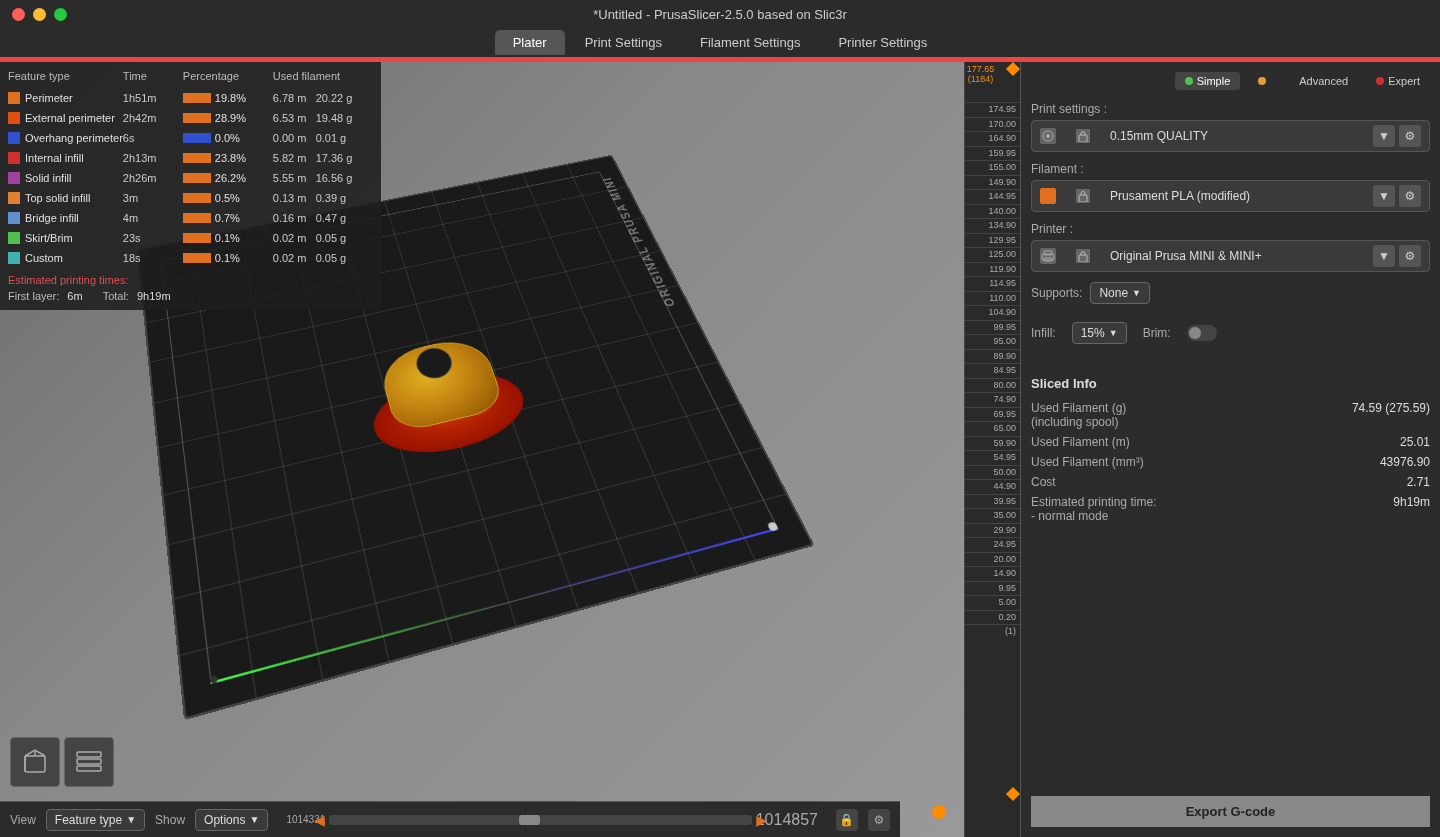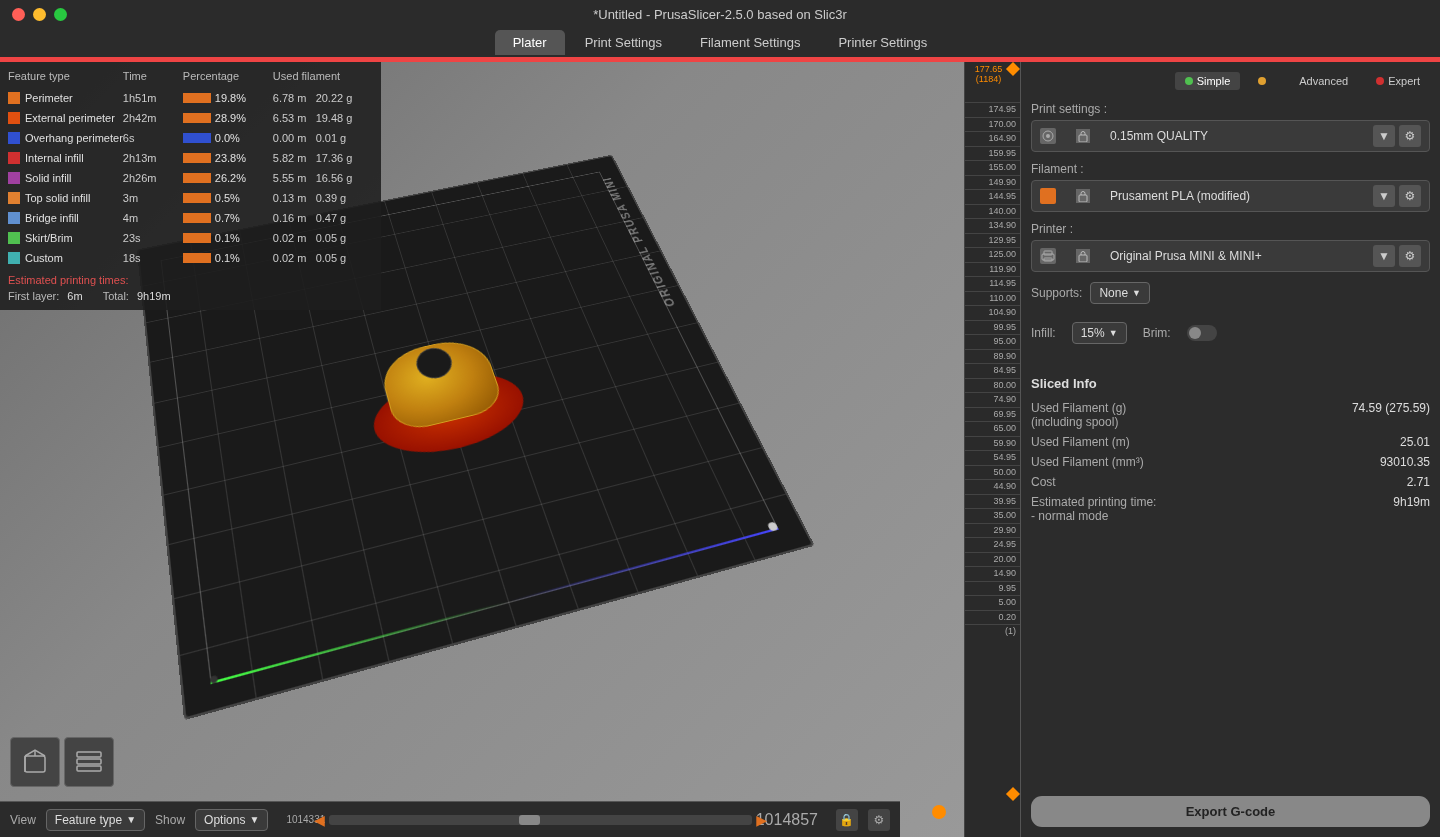--- a/index.html
+++ b/index.html
@@ -290,21 +290,21 @@
     }
     .info-key { color: #aaa; }
     .info-val { color: #ddd; font-weight: 500; }
 
     
     #export-btn {
       margin-top: auto;
       background: #888;
       color: #222;
       border: none;
-      border-radius: 11px;
+      border-radius: 0;
       padding: 8px;
       width: 100%;
       font-size: 13px;
       font-weight: 600;
       cursor: pointer;
       text-align: center;
     }
 
     
     #bottombar {
@@ -397,21 +397,21 @@
       width: 56px;
       background: #2a2a2a;
       border-left: 1px solid #444;
       overflow: hidden;
       position: relative;
       display: flex;
       flex-direction: column;
     }
     .ruler-top-indicator {
       position: absolute;
-      top: 0; right: 4px;
+      top: 0; right: 12px;
       width: 100%;
       text-align: center;
       font-size: 9px;
       color: #ff8c00;
       padding: 2px;
     }
     #ruler-ticks {
       margin-top: 20px;
       display: flex;
       flex-direction: column;
@@ -846,21 +846,21 @@
     <span class="info-key" style="white-space:pre-line;">Used Filament (g)
 (including spool)</span>
     <span class="info-val">74.59 (275.59)</span>
   </div>
           <div class="info-row">
     <span class="info-key" style="white-space:pre-line;">Used Filament (m)</span>
     <span class="info-val">25.01</span>
   </div>
           <div class="info-row">
     <span class="info-key" style="white-space:pre-line;">Used Filament (mm³)</span>
-    <span class="info-val">93010.35</span>
+    <span class="info-val">43976.90</span>
   </div>
           <div class="info-row">
     <span class="info-key" style="white-space:pre-line;">Cost</span>
     <span class="info-val">2.71</span>
   </div>
           <div class="info-row">
     <span class="info-key" style="white-space:pre-line;">Estimated printing time:
 - normal mode</span>
     <span class="info-val">9h19m</span>
   </div>

